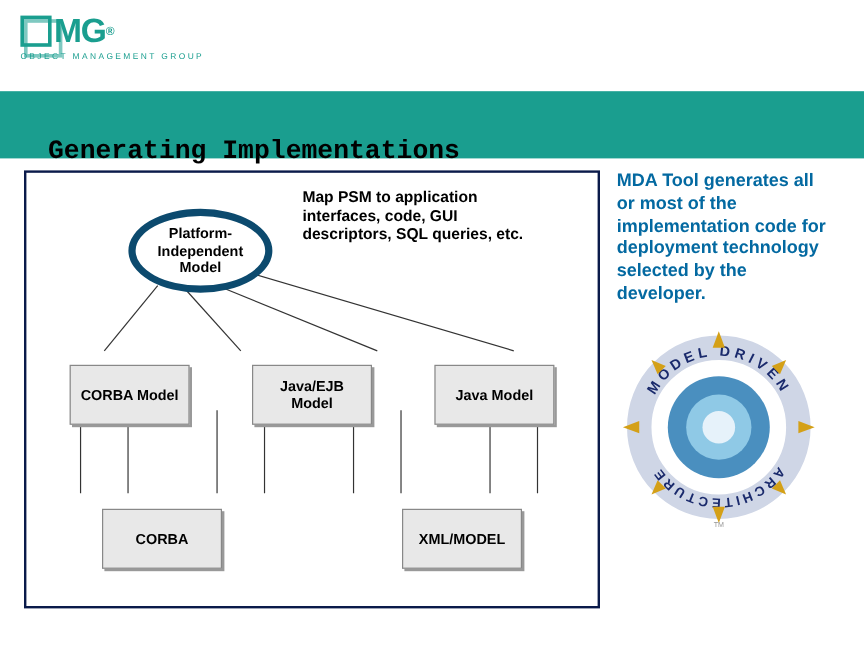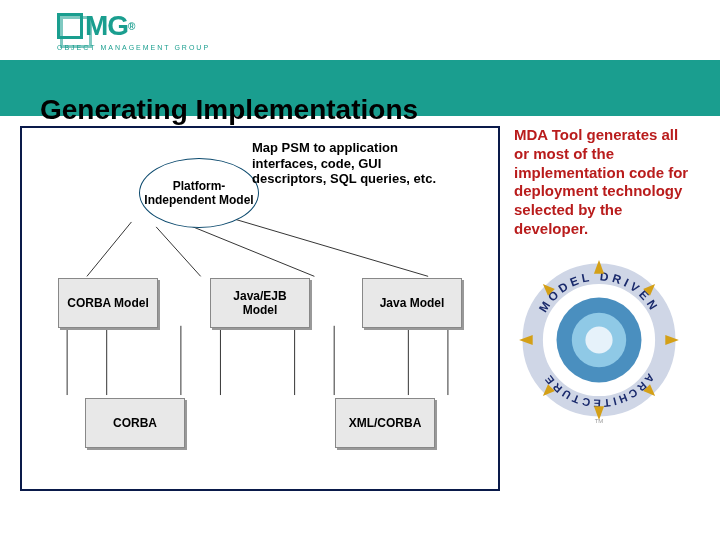--- a/index.html
+++ b/index.html
@@ -1,31 +1,31 @@
 <!DOCTYPE html>
 <html><head>
 <meta charset="utf-8">
 <style>
   * { margin: 0; padding: 0; box-sizing: border-box; }
   body { width: 720px; height: 540px; font-family: Arial, sans-serif; background: #fff; overflow: hidden; }
-  .header { height: 60px; padding: 10px 57px; position: relative; }
+  .header { height: 76px; padding: 10px 17px; position: relative; }
   .logo-area { display: flex; flex-direction: column; align-items: flex-start; }
   .logo { font-family: "Arial Black", sans-serif; font-size: 28px; font-weight: 900; color: #1a9e8f; letter-spacing: -1px; display: flex; align-items: center; }
   .logo-box { display: inline-block; width: 26px; height: 26px; border: 3px solid #1a9e8f; margin-right: 2px; position: relative; }
   .logo-box::after { content: ""; position: absolute; top: -3px; left: -3px; width: 26px; height: 26px; border: 3px solid #7fc9c1; transform: translate(3px,3px); z-index:-1;}
   .logo-sub { font-size: 7px; color: #1a9e8f; letter-spacing: 2px; margin-top: 2px; }
   .title-bar { background: #1a9e8f; height: 56px; display: flex; align-items: center; padding-left: 40px; }
-  .title { font-family: Liberation Sans, sans-serif; font-size: 28px; font-weight: 900; color: #000; margin-top: 44px; }
+  .title { font-family: Liberation Mono, monospace; font-size: 22px; font-weight: 900; color: #000; margin-top: 44px; }
   .content { display: flex; padding: 10px 20px 0 20px; height: 400px; }
   .diagram { flex: 0 0 480px; border: 2px solid #0a1a4a; height: 365px; position: relative; background: #fff; }
   .right-col { flex: 1; padding: 0 10px 0 14px; }
-  .desc { font-size: 15px; font-weight: bold; color: #b91c1c; line-height: 1.25; }
-  .pim { position: absolute; top: 30px; left: 85px; width: 120px; height: 70px; border: 1px solid #0c4a6e; border-radius: 50%; background: #fff; display: flex; align-items: center; justify-content: center; text-align: center; font-size: 12px; font-weight: bold; line-height: 1.2; margin-left: 32px; }
+  .desc { font-size: 15px; font-weight: bold; color: #0369a1; line-height: 1.25; }
+  .pim { position: absolute; top: 30px; left: 85px; width: 120px; height: 70px; border: 6px solid #0c4a6e; border-radius: 50%; background: #fff; display: flex; align-items: center; justify-content: center; text-align: center; font-size: 12px; font-weight: bold; line-height: 1.2; }
   .map-text { position: absolute; top: 12px; left: 230px; width: 200px; font-size: 13px; font-weight: bold; line-height: 1.2; }
-  .row { position: absolute; left: 0; right: 0; display: flex; justify-content: space-around; padding: 0 10px; }
+  .row { position: absolute; left: 0; right: 0; display: flex; justify-content: space-around; padding: 0 10px; margin-top: 10px; }
   .row1 { top: 150px; }
   .row2 { top: 270px; gap: 44px; }
   .box { width: 100px; height: 50px; background: #e8e8e8; border: 1px solid #888; display: flex; align-items: center; justify-content: center; text-align: center; font-size: 12px; font-weight: bold; line-height: 1.2; padding: 4px; box-shadow: 2px 2px 0 #999; }
   svg.connectors { position: absolute; top: 0; left: 0; width: 100%; height: 100%; pointer-events: none; }
   .mda-badge { width: 170px; height: 170px; margin-top: 16px; position: relative; }
 </style>
 </head>
 <body>
 
 <div class="header">
@@ -63,21 +63,21 @@
     </svg>
     <div class="pim">Platform-Independent Model</div>
     <div class="map-text">Map PSM to application interfaces, code, GUI descriptors, SQL queries, etc.</div>
     <div class="row row1">
       <div class="box">CORBA Model</div>
       <div class="box">Java/EJB Model</div>
       <div class="box">Java Model</div>
     </div>
     <div class="row row2">
       <div class="box">CORBA</div>
-      <div class="box">XML/CORBA</div>
+      <div class="box">XML/MODEL</div>
     </div>
   </div>
   <div class="right-col">
     <div class="desc">MDA Tool generates all or most of the implementation code for deployment technology selected by the developer.</div>
     <svg class="mda-badge" viewBox="0 0 200 200">
       <defs>
         <path id="arcTop" d="M 30 100 A 70 70 0 0 1 170 100" fill="none"></path>
         <path id="arcBot" d="M 170 100 A 70 70 0 0 1 30 100" fill="none"></path>
       </defs>
       <circle cx="100" cy="100" r="78" fill="none" stroke="#cfd6e6" stroke-width="24"></circle>

